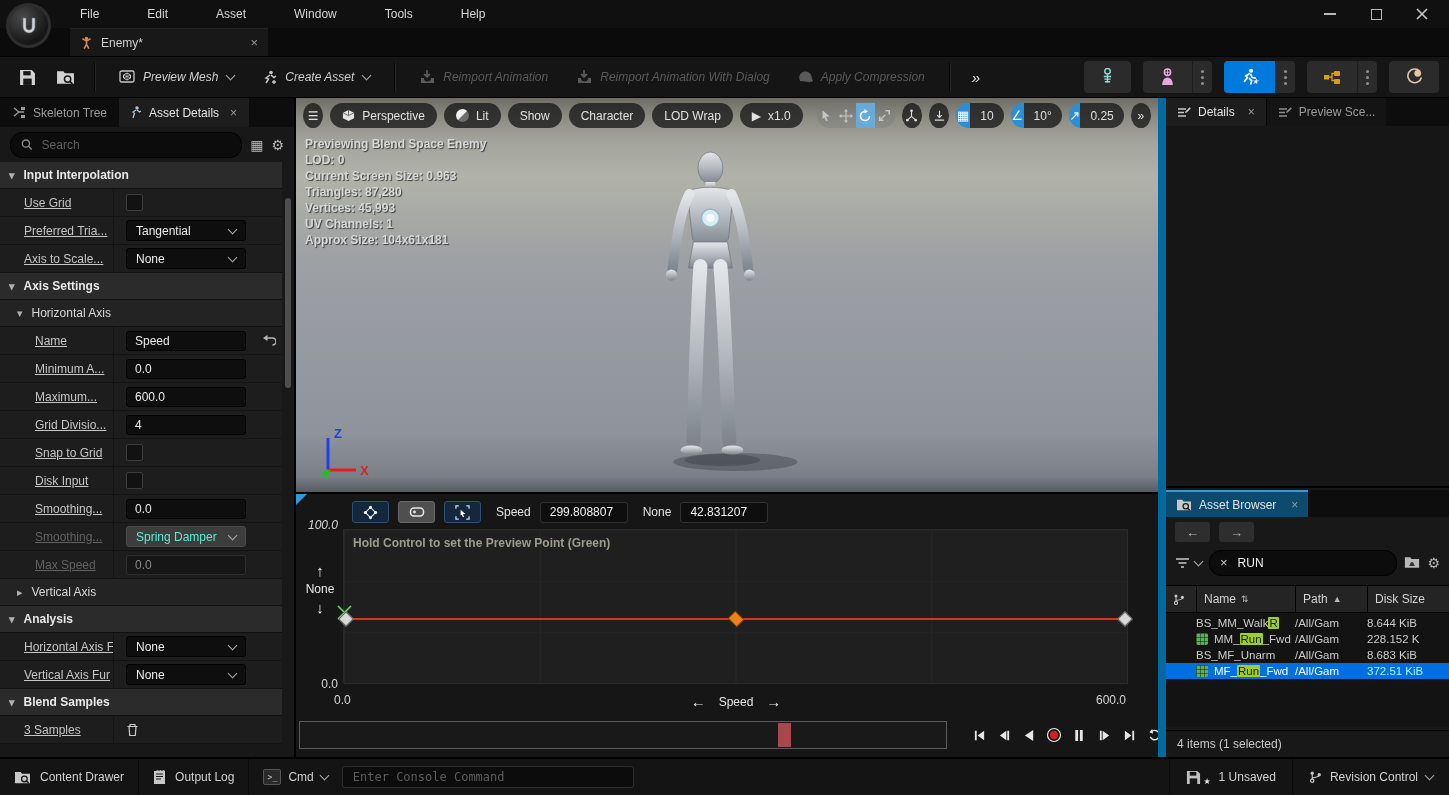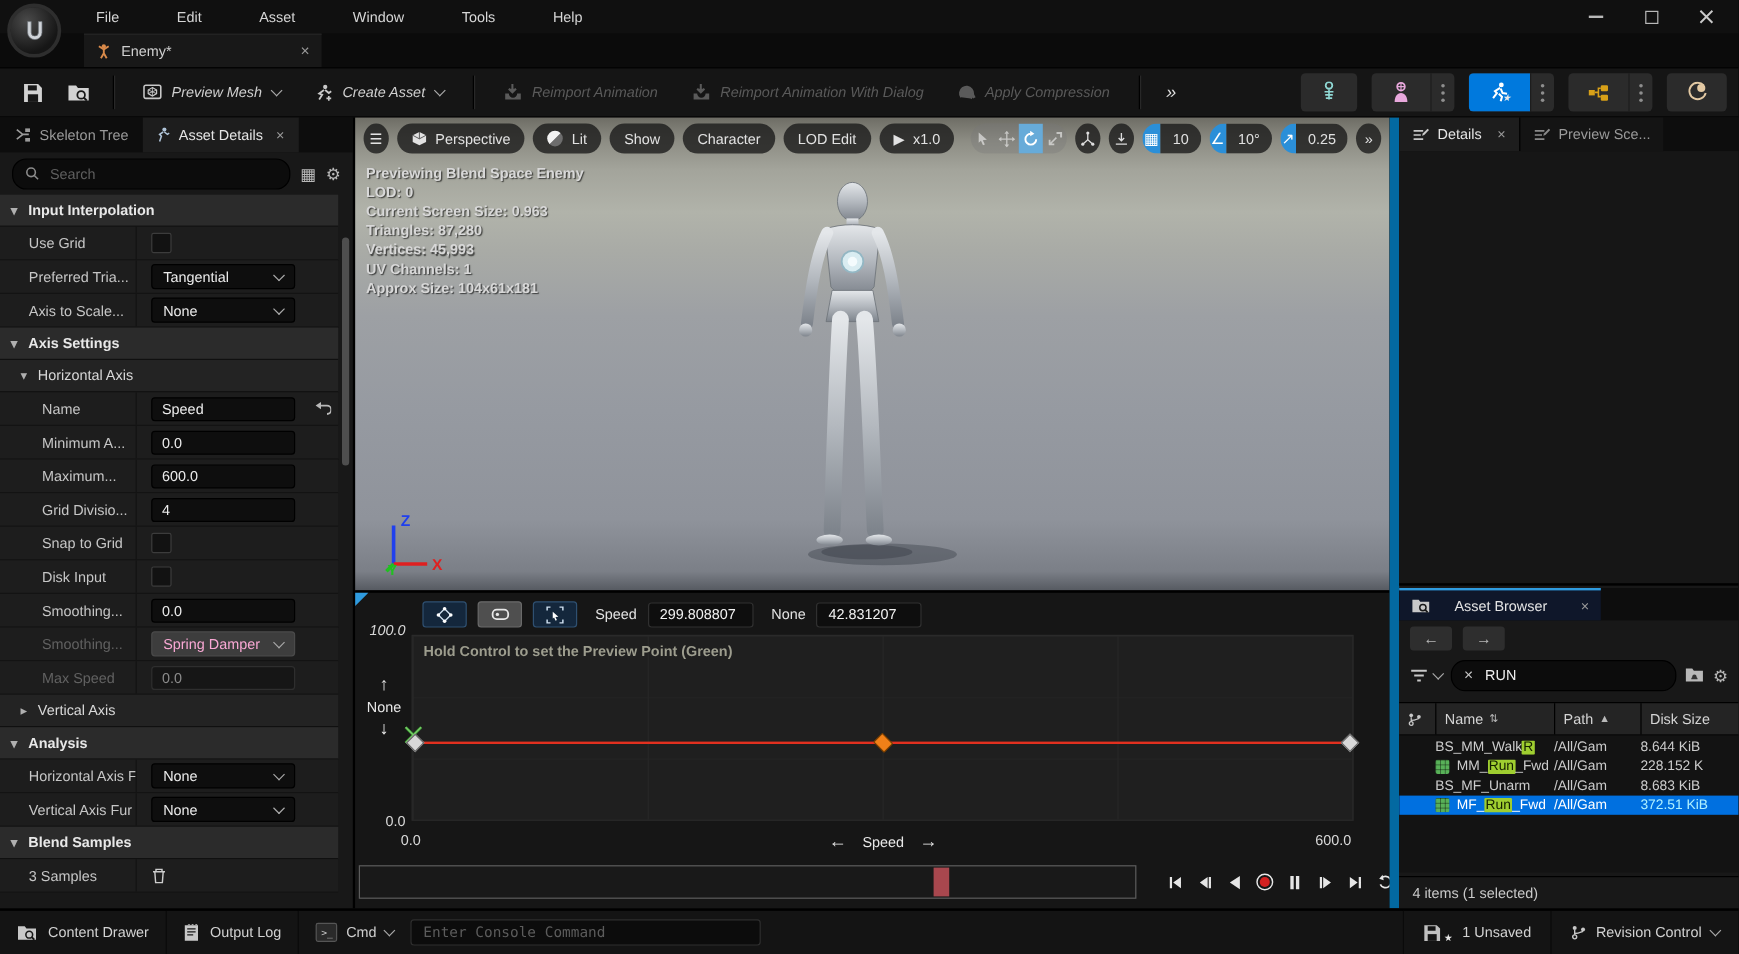--- a/index.html
+++ b/index.html
@@ -51,30 +51,30 @@
   .search-row{height:35px;display:flex;align-items:center;gap:8px;padding:0 10px;}
   .searchbox{flex:1;height:24px;background:#0c0c0c;border:1px solid #000;border-radius:12px;display:flex;align-items:center;gap:7px;padding:0 10px;}
   .searchbox input{background:transparent;border:none;outline:none;color:#e0e0e0;width:100%;font-family:"Liberation Sans",sans-serif;font-size:12px;}
   .searchbox input::placeholder{color:#5f5f5f;}
   .glyph{color:#b8b8b8;font-size:14px;line-height:1;}
   .prop-grid{position:absolute;top:64px;bottom:0;left:0;right:12px;overflow:hidden;}
   .cat{height:26px;background:#2b2b2b;border-bottom:1px solid #101010;display:flex;align-items:center;gap:9px;padding-left:9px;font-weight:bold;color:#e8e8e8;}
   .sub{height:26px;background:#232323;border-bottom:1px solid #101010;display:flex;align-items:center;gap:9px;padding-left:17px;color:#d8d8d8;}
   .caret{color:#b0b0b0;font-size:11px;}
   .prow{height:27px;background:#1d1d1d;border-bottom:1px solid #131313;display:flex;align-items:center;}
-  .plabel{width:113px;padding-left:24px;box-sizing:border-box;color:#c6c6c6;white-space:nowrap;overflow:hidden;flex:none;}
+  .plabel{width:113px;padding-left:24px;box-sizing:border-box;color:#c6c6c6;white-space:nowrap;overflow:hidden;flex:none;text-decoration:underline;}
   .plabel.ind2{padding-left:35px;}
   .pval{flex:1;height:100%;border-left:1px solid #131313;display:flex;align-items:center;padding-left:12px;}
   .reset-col{width:28px;flex:none;display:flex;justify-content:center;}
   .checkbox{width:15px;height:15px;background:#121212;border:1px solid #3c3c3c;border-radius:2px;}
   .textbox{width:120px;height:20px;background:#0e0e0e;border:1px solid #000;border-radius:3px;display:flex;align-items:center;padding:0 8px;color:#ececec;box-sizing:border-box;}
   .selectbox{width:120px;height:21px;background:#0e0e0e;border:1px solid #000;border-radius:3px;display:flex;align-items:center;justify-content:space-between;padding:0 9px;color:#ececec;box-sizing:border-box;}
   .prow.disabled .plabel{color:#616161;}
   .prow.disabled .textbox{background:#161616;border-color:#2e2e2e;color:#8b8b8b;}
-  .prow.disabled .selectbox{background:#3d3d3d;border-color:#4a4a4a;color:#f9a8d4;}
+  .prow.disabled .selectbox{background:#3d3d3d;border-color:#4a4a4a;color:#5eead4;}
   .lp-scroll{position:absolute;right:3px;top:100px;width:6px;height:190px;border-radius:3px;background:#4e4e4e;}
   
   .center{flex:1;position:relative;background:#161616;}
   .viewport{position:absolute;top:0;left:0;right:0;height:394px;overflow:hidden;
     background:linear-gradient(180deg,#6e6d65 0%,#8d8d84 5%,#a3a49b 11%,#b1b3aa 20%,#a9aba6 28%,#9da0a4 42%,#969aa1 62%,#8f939b 85%,#7b7f87 96%,#565a61 100%);}
   .vp-toolbar{position:absolute;top:5px;left:7px;right:7px;display:flex;align-items:center;gap:7px;z-index:4;}
   .pill{height:25px;background:rgba(24,24,24,0.78);border-radius:14px;display:flex;align-items:center;gap:7px;padding:0 12px;color:#e2e2e2;white-space:nowrap;}
   .pill.round{width:27px;padding:0;justify-content:center;border-radius:50%;}
   .lit-ico{width:13px;height:13px;border-radius:50%;background:linear-gradient(135deg,#f2f2f2 48%,#6d6d6d 52%);}
   .vspacer{flex:1}
@@ -119,21 +119,21 @@
   
   .right-panel{width:291px;border-left:8px solid #0369a1;background:#181818;position:relative;box-sizing:border-box;flex:none;}
   .rp-tabs{height:28px;display:flex;background:#0d0d0d;}
   .rtab{display:flex;align-items:center;gap:7px;padding:0 11px;}
   .rtab.active{background:#1d1d1d;color:#e4e4e4;}
   .rtab.inactive{color:#9a9a9a;background:#141414;border-left:1px solid #000;}
   .rtab .close{color:#9a9a9a;margin-left:6px;}
   .details-body{position:absolute;top:28px;left:0;right:0;height:362px;background:#161616;border-bottom:2px solid #000;box-sizing:border-box;}
   .ab{position:absolute;top:392px;left:0;right:0;bottom:0;background:#181818;}
   .ab-tabrow{height:27px;display:flex;background:#0d0d0d;}
-  .ab-tab{display:flex;align-items:center;gap:20px;padding:0 10px;background:#0f172a;border-top:2px solid #2f9bdf;box-sizing:border-box;color:#e4e4e4;}
+  .ab-tab{display:flex;align-items:center;gap:7px;padding:0 10px;background:#0c4a6e;border-top:2px solid #2f9bdf;box-sizing:border-box;color:#e4e4e4;}
   .ab-tab .close{color:#9a9a9a;margin-left:8px;}
   .ab-nav{height:30px;display:flex;align-items:center;gap:9px;padding:0 9px;}
   .nav-btn{width:35px;height:20px;background:#2e2e2e;border-radius:3px;display:flex;align-items:center;justify-content:center;color:#b9b9b9;font-size:13px;}
   .ab-filter{height:31px;display:flex;align-items:center;gap:7px;padding:0 9px;}
   .fchev{margin-left:-2px}
   .ab-search{flex:1;height:24px;background:#0c0c0c;border:1px solid #000;border-radius:12px;display:flex;align-items:center;gap:8px;padding:0 10px;}
   .ab-search .x{color:#c8c8c8;font-size:13px;}
   .ab-search input{background:transparent;border:none;outline:none;color:#f0f0f0;width:100%;font-family:"Liberation Sans",sans-serif;font-size:12px;}
   .ab-header{height:26px;display:flex;align-items:center;background:#242424;border-top:1px solid #000;border-bottom:1px solid #000;margin-top:7px;color:#d4d4d4;}
   .hc{display:flex;align-items:center;gap:5px;padding-left:7px;box-sizing:border-box;height:100%;}
@@ -571,21 +571,21 @@
             <span class="lit-ico"></span>
             <span>Lit</span>
           </div>
           <div class="pill">
               <span>Show</span>
             </div>
           <div class="pill">
               <span>Character</span>
             </div>
           <div class="pill">
-              <span>LOD Edit</span>
+              <span>LOD Wrap</span>
             </div>
           <div class="pill">
             <span>▶</span>
             <span>x1.0</span>
           </div>
           <div class="vspacer"></div>
           <div class="tgroup">
             <div class="tseg">
                 <svg width="12" height="13" viewBox="0 0 14 14">
                   <path d="M3 1l8 7-4 .5 2 4.2-1.8.8-2-4.3L3 11z" fill="#fff"></path>

